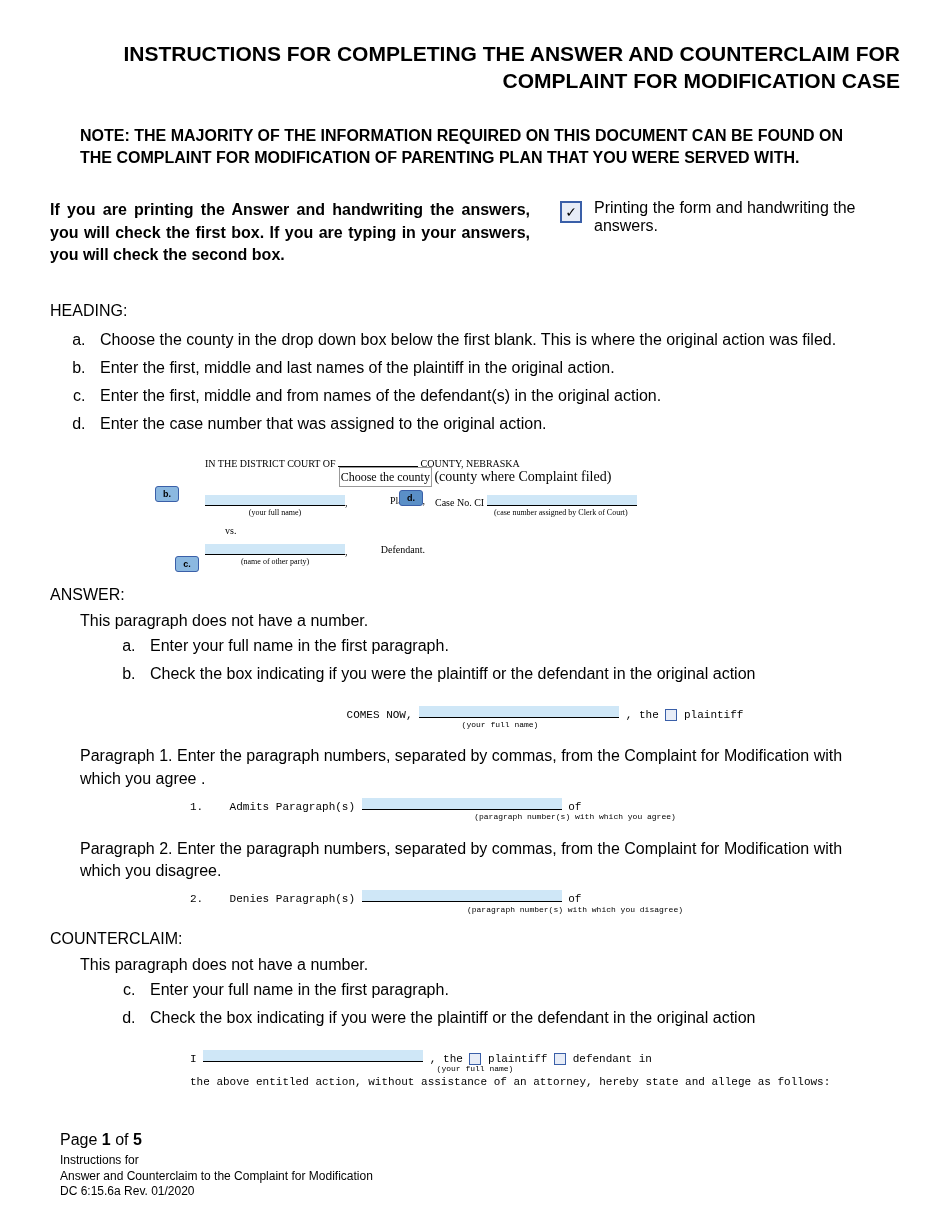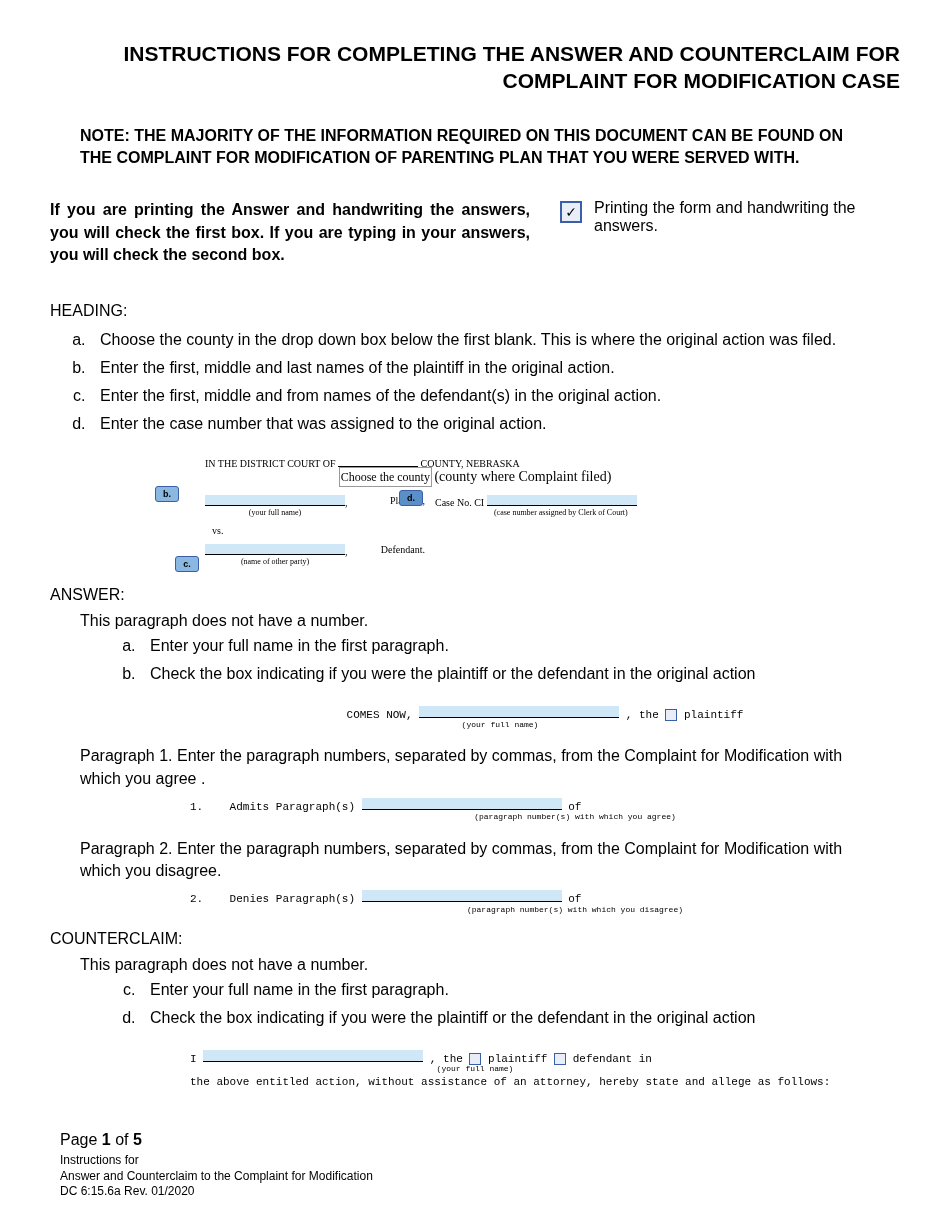--- a/index.html
+++ b/index.html
@@ -210,21 +210,21 @@
     </div>
     <div style="width:60px;text-align:right;padding-top:0;">
       <span>Plaintiff,</span>
     </div>
     <div style="padding-left:10px;">
       <span>Case No. CI</span>
       <span class="shaded" style="width:150px;"></span>
       <div class="caption" style="margin-left:50px;">(case number assigned by Clerk of Court)</div>
     </div>
   </div>
-  <div style="margin:8px 0 8px 7px;">vs.</div>
+  <div style="margin:8px 0 8px 20px;">vs.</div>
   <div style="display:flex;">
     <div style="width:160px;">
       <span class="shaded" style="width:140px;"></span>,
       <div class="caption" style="width:140px;">(name of other party)</div>
     </div>
     <div style="width:60px;text-align:right;">
       <span>Defendant.</span>
     </div>
   </div>
 </div>

